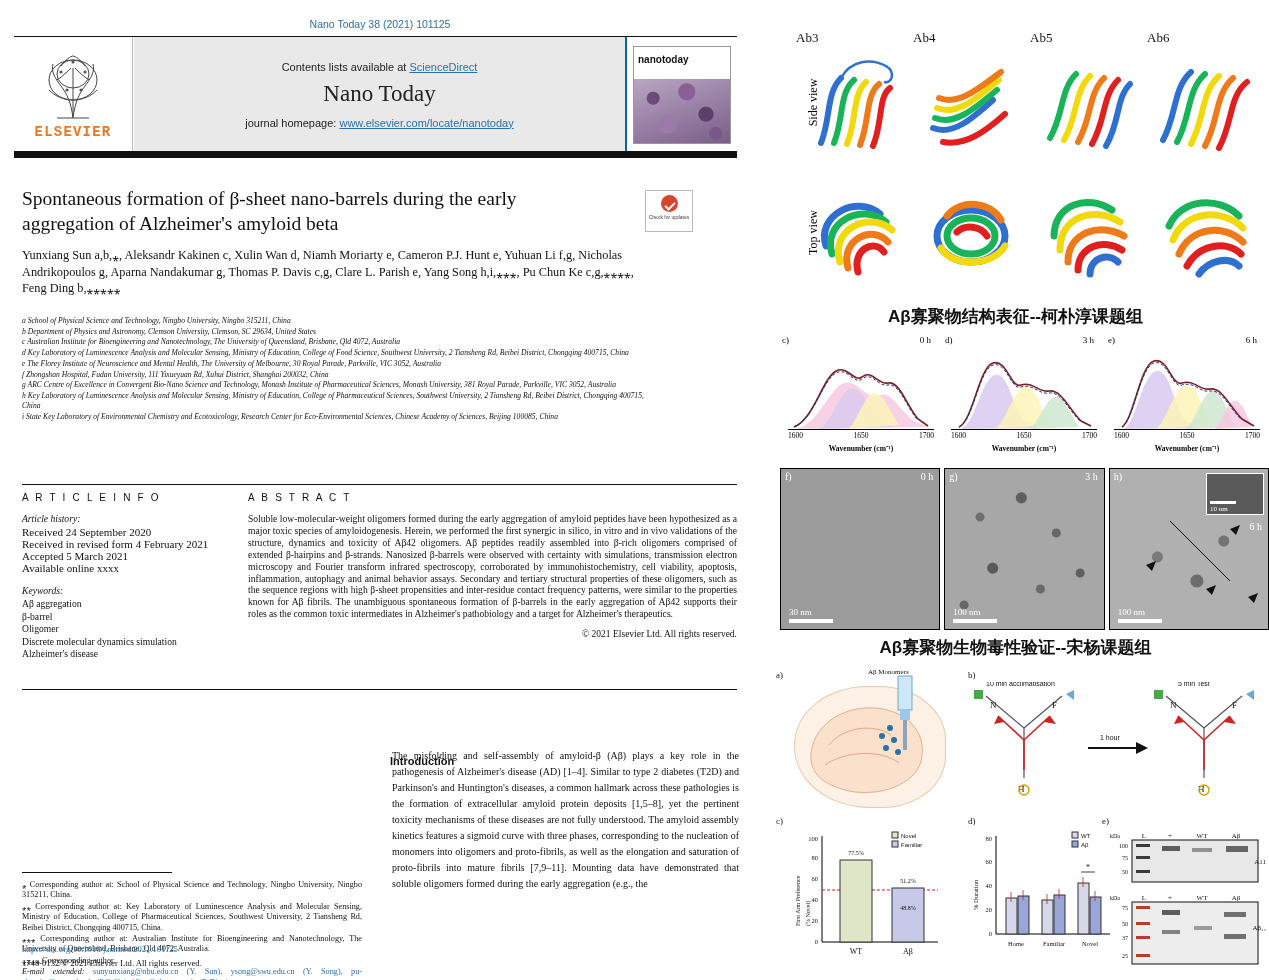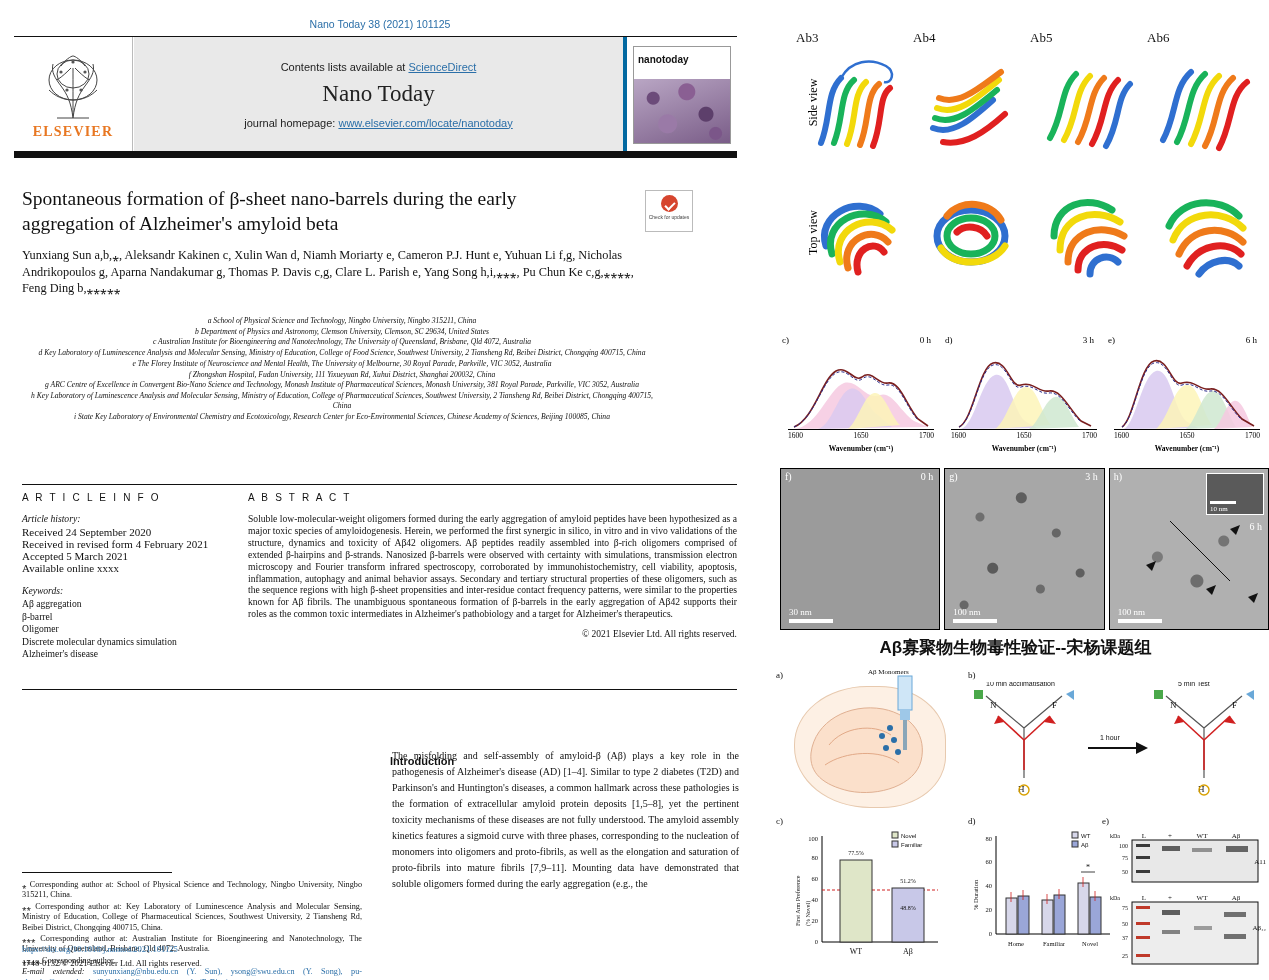--- a/index.html
+++ b/index.html
@@ -9,49 +9,49 @@
   
   .paper{position:absolute;left:0;top:0;width:760px;height:980px;background:#fff;}
   .paper-inner{position:relative;width:760px;height:980px;}
 
   .running-head{position:absolute;left:0;top:18px;width:760px;text-align:center;font-size:10.5px;color:#2b6fa8;font-family:"Liberation Sans",sans-serif;}
 
   .masthead{position:absolute;left:14px;top:36px;width:723px;height:115px;border-top:1px solid #111;border-bottom:1px solid #111;display:flex;align-items:stretch;}
   .elsevier{width:118px;border-right:1px solid #bbb;display:flex;flex-direction:column;align-items:center;justify-content:center;}
   .tree{width:92px;height:72px;position:relative;}
   .tree svg{display:block;}
-  .elsevier-word{font-family:Liberation Serif, serif;font-size:14px;letter-spacing:1.2px;color:#e87722;font-weight:bold;margin-top:2px;}
+  .elsevier-word{font-family:Liberation Mono, monospace;font-size:14px;letter-spacing:1.2px;color:#e87722;font-weight:bold;margin-top:2px;}
   .mast-center{flex:1;background:#e9e9e9;display:flex;flex-direction:column;align-items:center;justify-content:center;border-left:1px solid #fff;}
   .mast-center .line1{font-size:11px;color:#222;font-family:"Liberation Sans",sans-serif;}
   .mast-center .line1 a{color:#2b6fa8;}
   .mast-title{font-size:23px;color:#222;margin:8px 0 10px;font-family:"Liberation Serif",serif;}
   .mast-center .line3{font-size:11px;color:#222;font-family:"Liberation Sans",sans-serif;}
   .mast-center .line3 a{color:#2b6fa8;}
-  .mast-right{width:110px;display:flex;align-items:center;justify-content:center;border-left:4px solid #0369a1;}
+  .mast-right{width:110px;display:flex;align-items:center;justify-content:center;border-left:2px solid #0369a1;}
   .cover{width:96px;height:96px;border:1px solid #999;position:relative;overflow:hidden;background:#cfcfd6;}
   .cover .cov-top{position:absolute;left:0;top:0;width:100%;height:32px;background:#ffffff;}
   .cover .cov-brand{position:absolute;left:4px;top:7px;font-size:10px;color:#111;font-family:"Liberation Sans",sans-serif;font-weight:bold;}
   .cover .cov-img{position:absolute;left:0;top:32px;width:100%;height:64px;background:
       radial-gradient(circle at 20% 30%, #6c4b7a 0 6px, transparent 7px),
       radial-gradient(circle at 55% 20%, #8a5f93 0 8px, transparent 9px),
       radial-gradient(circle at 75% 55%, #5d3f6b 0 7px, transparent 8px),
       radial-gradient(circle at 35% 70%, #9a7aa7 0 9px, transparent 10px),
       radial-gradient(circle at 85% 85%, #7b5689 0 6px, transparent 7px),
       linear-gradient(160deg,#b9a6c4,#7a5d88);}
   .black-bar{position:absolute;left:14px;top:151px;width:723px;height:7px;background:#111;}
 
   .art-title{position:absolute;left:22px;top:186px;width:560px;font-size:19.5px;line-height:25px;color:#111;}
   .crossmark{position:absolute;left:645px;top:190px;width:46px;height:40px;border:1px solid #bbb;background:#fff;text-align:center;}
   .crossmark .cm-circle{width:17px;height:17px;border-radius:50%;background:#d6452e;margin:4px auto 2px;position:relative;}
   .crossmark .cm-circle:after{content:"";position:absolute;left:4px;top:7px;width:8px;height:4px;border-left:2px solid #fff;border-bottom:2px solid #fff;transform:rotate(-45deg);}
   .crossmark .cm-text{font-size:5px;color:#444;font-family:"Liberation Sans",sans-serif;line-height:6px;}
 
   .authors{position:absolute;left:22px;top:247px;width:620px;font-size:12.3px;line-height:16.5px;color:#111;}
 
-  .affil{position:absolute;left:22px;top:316px;width:640px;font-size:7.6px;line-height:10.2px;color:#111;font-style:italic;text-align:center;}
+  .affil{position:absolute;left:22px;top:316px;width:640px;font-size:7.6px;line-height:10.2px;color:#111;font-style:italic;}
   .affil div{margin-bottom:0.5px;}
 
   .rule-a{position:absolute;left:22px;top:484px;width:715px;border-top:1px solid #111;}
   .rule-b{position:absolute;left:22px;top:689px;width:715px;border-top:1px solid #111;}
 
   .col-info{position:absolute;left:22px;top:492px;width:200px;}
   .sec-head{font-family:"Liberation Sans",sans-serif;font-size:10px;letter-spacing:2.2px;color:#111;margin-bottom:10px;}
   .info-sub{font-size:9.6px;font-style:italic;color:#111;margin-bottom:2px;}
   .info-line{font-size:11px;color:#111;line-height:12px;}
   .kw-head{font-size:9.6px;font-style:italic;color:#111;margin:11px 0 2px;}
@@ -336,20 +336,21 @@
               <path d="M26 64 C38 34 76 32 96 52" stroke="#f2d90b"></path>
               <path d="M32 78 C44 50 78 48 96 66" stroke="#ef7a1a"></path>
               <path d="M40 90 C52 68 80 64 94 78" stroke="#e02020"></path>
               <path d="M52 98 C62 84 82 80 92 90" stroke="#2f6fd0"></path>
             </g>
           </svg>
         </div>
       </div>
     </div>
 
+    <div class="panel-title p2-title">Aβ寡聚物结构表征--柯朴淳课题组</div>
 
     <div class="spectra">
       <div class="spec">
         <div class="tag">c)</div>
         <div class="hh">0 h</div>
         <div class="plot">
           <svg width="146" height="80" viewBox="0 0 146 80">
             <path d="M6 80 C30 78 40 40 56 34 C70 30 78 52 92 46 C104 42 112 62 126 72 L140 78 Z" fill="#f6c9e0" opacity="0.85"></path>
             <path d="M30 80 C44 76 50 44 62 40 C74 36 80 60 90 66 L104 78 Z" fill="#d8c9f0" opacity="0.8"></path>
             <path d="M60 80 C70 72 76 46 86 44 C96 42 102 66 112 76 Z" fill="#fdf4b8" opacity="0.85"></path>

